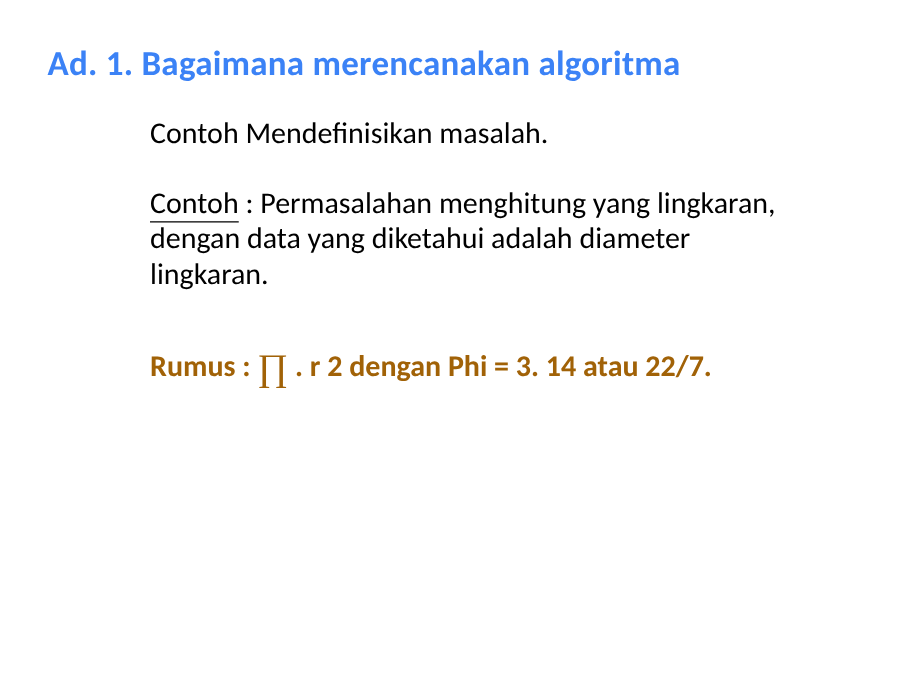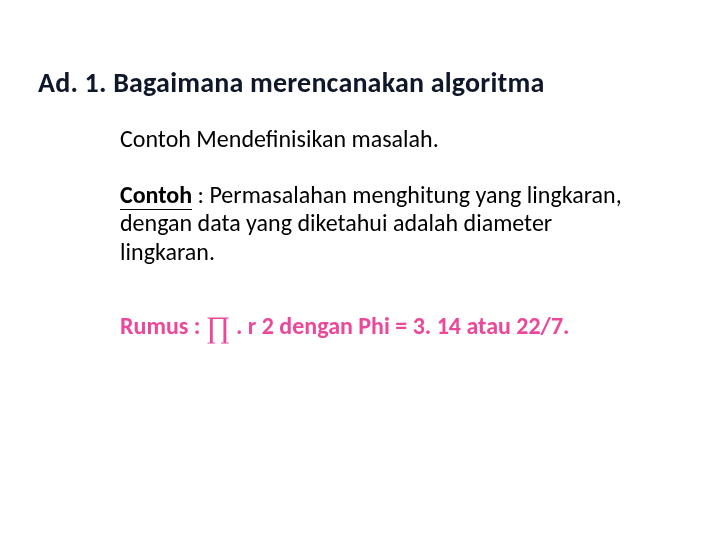--- a/index.html
+++ b/index.html
@@ -14,43 +14,42 @@
   .slide {
     position: relative;
     width: 720px;
     height: 540px;
     box-sizing: border-box;
     padding: 36px 38px 0 38px;
   }
   .title {
     font-size: 28px;
     font-weight: bold;
-    color: #0f172a;
+    color: #3b82f6;
     line-height: 1.1;
     margin-bottom: 26px;
     letter-spacing: 0.2px;
-    margin-top: 32px;
   }
   .body {
     margin-left: 82px;
     margin-right: 30px;
     font-size: 24px;
     color: #000000;
     line-height: 1.18;
   }
   .para {
     margin-bottom: 28px;
   }
   .contoh-label {
     border-bottom: 1px solid #000;
-    font-weight: bold;
+    font-weight: normal;
   }
   .rumus {
     font-weight: bold;
-    color: #ec4899;
+    color: #a16207;
     margin-top: 43px;
   }
   .sym {
     font-family: "Cambria Math", "Times New Roman", serif;
     font-size: 30px;
     font-weight: normal;
     vertical-align: -3px;
   }
 </style>
 </head>

